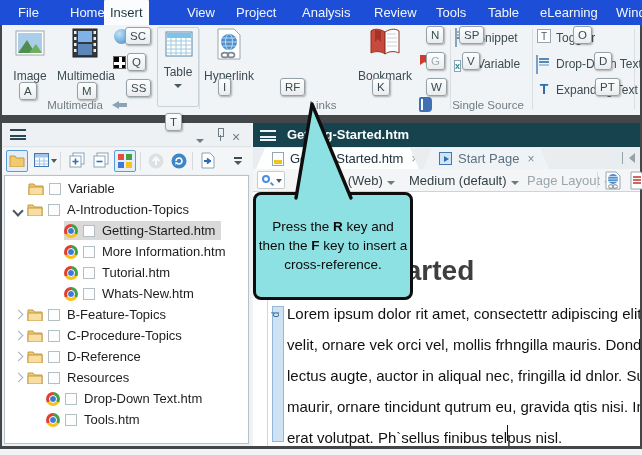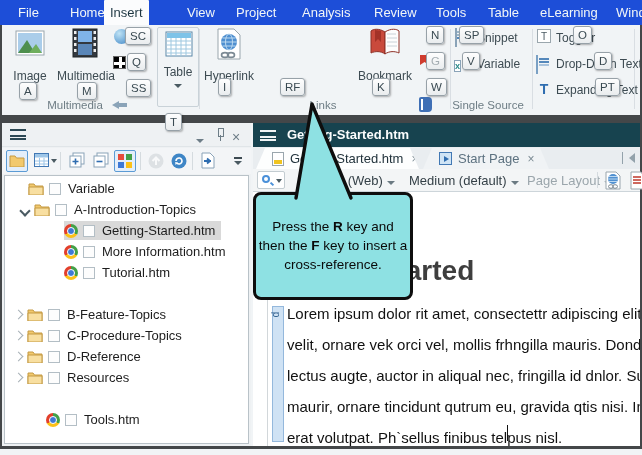--- a/index.html
+++ b/index.html
@@ -343,21 +343,21 @@
         <div class="trow" style="top: 2px;">
           <span class="inner" style="margin-left: 22px;">
             <span class="fico"><svg width="16" height="13">
                 <path d="M1 2h5l1.5 2H15v9H1z" fill="#f2c96d" stroke="#c49a45"></path>
                 <path d="M1 5h14v8H1z" fill="#f8dfa1" stroke="#c49a45"></path>
               </svg></span>
             <span class="cbx"></span>
             <span>Variable</span>
           </span>
         </div>
-        <div class="trow" style="top: 23px; margin-left: 7px;">
+        <div class="trow" style="top: 23px;">
           <span class="inner" style="margin-left: 6px;">
             <span class="chev open"></span>
             <span class="fico"><svg width="16" height="13">
                 <path d="M1 2h5l1.5 2H15v9H1z" fill="#f2c96d" stroke="#c49a45"></path>
                 <path d="M1 5h14v8H1z" fill="#f8dfa1" stroke="#c49a45"></path>
               </svg></span>
             <span class="cbx"></span>
             <span>A-Introduction-Topics</span>
           </span>
         </div>
@@ -379,20 +379,29 @@
             <span>More Information.htm</span>
           </span>
         </div>
         <div class="trow" style="top: 86px;">
           <span class="inner" style="margin-left: 58px;">
             <span class="chrome-icon">
               <i></i>
             </span>
             <span class="cbx"></span>
             <span>Tutorial.htm</span>
+          </span>
+        </div>
+        <div class="trow" style="top: 107px;">
+          <span class="inner" style="margin-left: 58px;">
+            <span class="chrome-icon">
+              <i></i>
+            </span>
+            <span class="cbx"></span>
+            <span>Whats-New.htm</span>
           </span>
         </div>
         <div class="trow" style="top: 128px;">
           <span class="inner" style="margin-left: 6px;">
             <span class="chev closed"></span>
             <span class="fico"><svg width="16" height="13">
                 <path d="M1 2h5l1.5 2H15v9H1z" fill="#f2c96d" stroke="#c49a45"></path>
                 <path d="M1 5h14v8H1z" fill="#f8dfa1" stroke="#c49a45"></path>
               </svg></span>
             <span class="cbx"></span>
@@ -423,20 +432,29 @@
         </div>
         <div class="trow" style="top: 191px;">
           <span class="inner" style="margin-left: 6px;">
             <span class="chev closed"></span>
             <span class="fico"><svg width="16" height="13">
                 <path d="M1 2h5l1.5 2H15v9H1z" fill="#f2c96d" stroke="#c49a45"></path>
                 <path d="M1 5h14v8H1z" fill="#f8dfa1" stroke="#c49a45"></path>
               </svg></span>
             <span class="cbx"></span>
             <span>Resources</span>
+          </span>
+        </div>
+        <div class="trow" style="top: 212px;">
+          <span class="inner" style="margin-left: 40px;">
+            <span class="chrome-icon">
+              <i></i>
+            </span>
+            <span class="cbx"></span>
+            <span>Drop-Down Text.htm</span>
           </span>
         </div>
         <div class="trow" style="top: 233px;">
           <span class="inner" style="margin-left: 40px;">
             <span class="chrome-icon">
               <i></i>
             </span>
             <span class="cbx"></span>
             <span>Tools.htm</span>
           </span>

